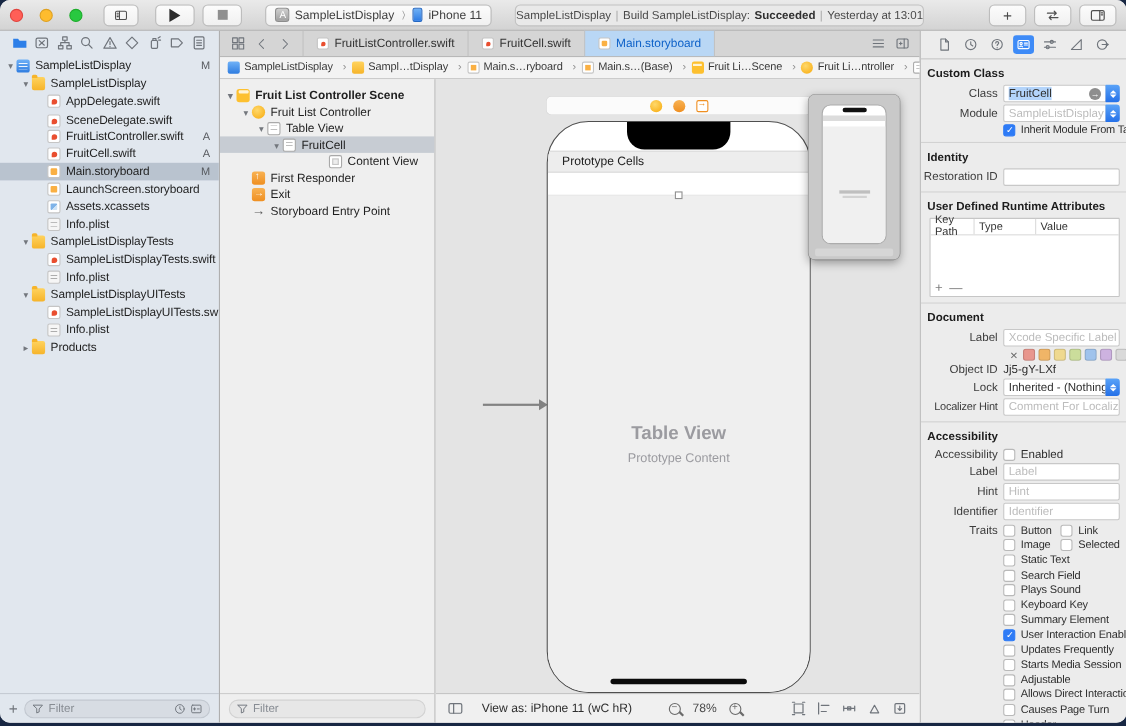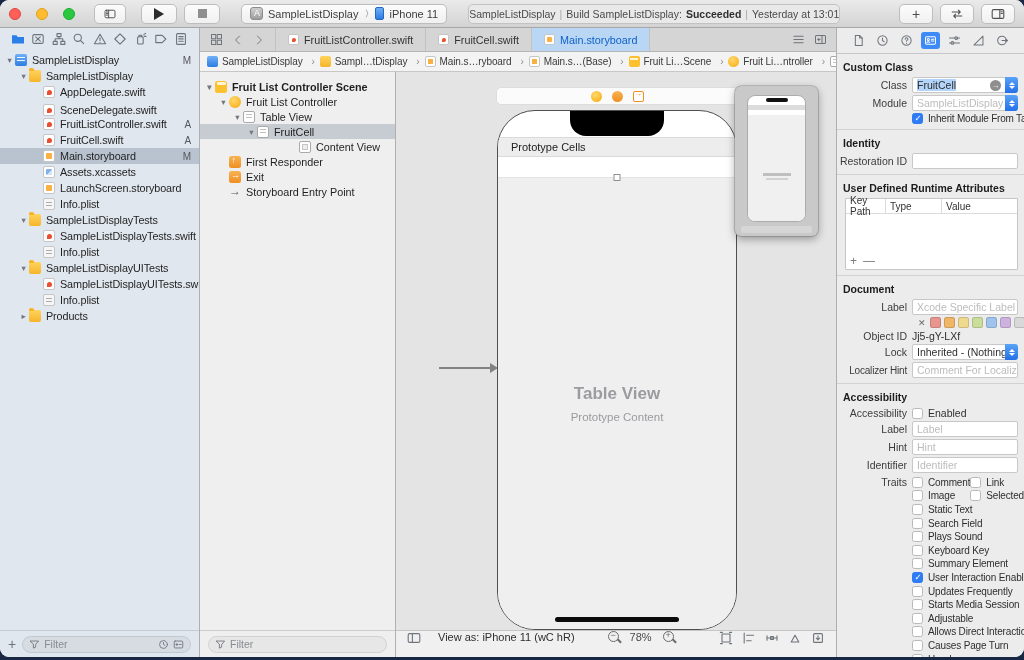--- a/index.html
+++ b/index.html
@@ -125,21 +125,21 @@
   .table-sub { font-size:11.5px; color:#9B9BA0; margin-top:7px; }
   .home-bar { position:absolute; bottom:7px; left:50%; transform:translateX(-50%); width:124px; height:5px; background:#0A0A0A; border-radius:3px; z-index:4; }
   .minimap { position:absolute; left:339px; top:14px; width:83px; height:150px; background:#C9C9C9; border-radius:6px; box-shadow:0 3px 9px rgba(0,0,0,.35), 0 0 0 0.5px #9D9D9D; }
   .minimap::after { content:""; position:absolute; bottom:3px; left:6px; right:6px; height:7px; background:#D6D6D6; border-radius:2px; }
   .mini-phone { position:absolute; left:12px; top:9px; width:59px; height:127px; background:#FFF; border-radius:8px; border:0.5px solid #ACACAC; overflow:hidden; }
   .mini-notch { position:absolute; top:2px; left:50%; transform:translateX(-50%); width:22px; height:4px; background:#111; border-radius:2px; }
   .mini-header { position:absolute; top:9px; left:0; right:0; height:5px; background:#DCDCDC; }
   .mini-bg { position:absolute; top:19px; left:0; right:0; bottom:0; background:#F0F0F0; }
   .mini-line1 { position:absolute; top:55%; left:50%; transform:translateX(-50%); width:28px; height:3px; background:#BFBFBF; }
   .mini-line2 { position:absolute; top:55%; left:50%; transform:translate(-50%,5px); width:22px; height:2px; background:#D2D2D2; }
-  .canvas-bar { position:absolute; left:0; right:0; bottom:0; height:27px; background:#F0F0F0; border-top:1px solid #C5C5C5; display:flex; padding:0 11px; gap:11px; }
+  .canvas-bar { position:absolute; left:0; right:0; bottom:0; height:27px; background:#F0F0F0; border-top:1px solid #C5C5C5; display:flex; align-items:center; padding:0 11px; gap:11px; }
   .viewas { font-size:11px; color:#2E2E2E; margin-left:6px; white-space:nowrap; }
   .zoomlvl { font-size:11px; color:#4B4B4B; }
   .mag { width:11px; height:11px; border:1.3px solid #6B6B6B; border-radius:50%; position:relative; display:inline-block; }
   .mag::after { content:""; position:absolute; width:5px; height:1.6px; background:#6B6B6B; right:-4px; bottom:-1px; transform:rotate(45deg); }
   .mag i { position:absolute; left:0; right:0; top:-2.5px; text-align:center; font-style:normal; font-size:9px; color:#6B6B6B; }
   .cb-right { margin-left:auto; display:flex; gap:9px; }
 
   
   .inspector { width:188px; background:#ECECEC; border-left:1px solid #AFAFAF; display:flex; flex-direction:column; flex:none; }
   .insp-tabs { height:26px; border-bottom:1px solid #C6C6C6; display:flex; align-items:center; justify-content:space-between; padding:0 12px; flex:none; }
@@ -338,29 +338,29 @@
 
           <div class="trow sel" style="padding-left: 32px;">
             <span class="disc"></span>
             <span class="ticon storyboard"></span>
             <span>Main.storyboard</span>
             <span class="badge">M</span>
           </div>
 
           <div class="trow" style="padding-left: 32px;">
             <span class="disc"></span>
+            <span class="ticon storyboard"></span>
+            <span>LaunchScreen.storyboard</span>
+            <span class="badge"></span>
+          </div>
+
+          <div class="trow" style="padding-left: 32px;">
+            <span class="disc"></span>
             <span class="ticon assets"></span>
             <span>Assets.xcassets</span>
-            <span class="badge"></span>
-          </div>
-
-          <div class="trow" style="padding-left: 32px;">
-            <span class="disc"></span>
-            <span class="ticon storyboard"></span>
-            <span>LaunchScreen.storyboard</span>
             <span class="badge"></span>
           </div>
 
           <div class="trow" style="padding-left: 32px;">
             <span class="disc"></span>
             <span class="ticon plist"></span>
             <span>Info.plist</span>
             <span class="badge"></span>
           </div>
 
@@ -803,21 +803,21 @@
           <span class="ifield">
               <span class="ph">Identifier</span>
             </span>
         </div>
         <div class="traits-wrap">
           <span class="ilabel">Traits</span>
           <span class="traits">
 
               <span class="trait">
                 <span class="cb"></span>
-                <span class="cbl">Comment</span>
+                <span class="cbl">Button</span>
               </span>
 
               <span class="trait">
                 <span class="cb"></span>
                 <span class="cbl">Link</span>
               </span>
 
               <span class="trait">
                 <span class="cb"></span>
                 <span class="cbl">Image</span>

